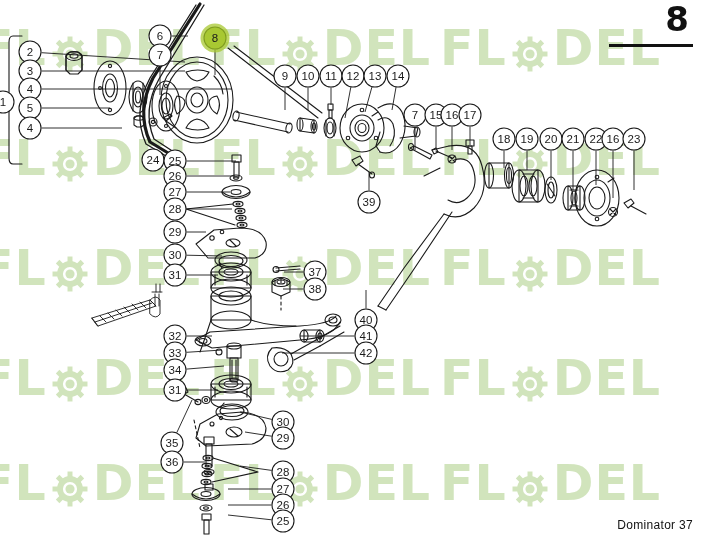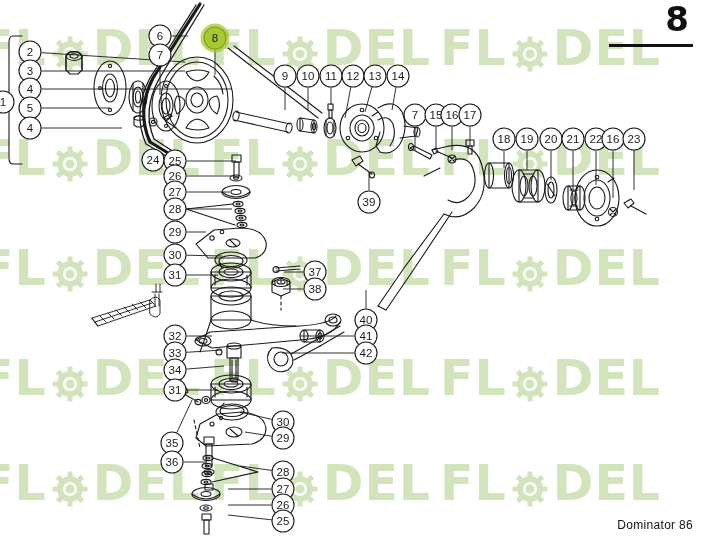--- a/index.html
+++ b/index.html
@@ -801,15 +801,15 @@
         <g style="cursor: pointer;">
           <circle cx="283" cy="521" r="11" fill="#ffffff" stroke="#1a1a1a" stroke-width="1.1"></circle>
           <text x="283" y="525.2" text-anchor="middle" font-family="&quot;Liberation Sans&quot;, sans-serif" font-size="11.5" fill="#1a1a1a">25</text>
         </g>
       </g>
   </svg>
 
   <div id="page-no">8</div>
   <div id="page-rule"></div>
 
-  <div id="caption">Dominator 86</div>
+  <div id="caption">Dominator 37</div>
 
 </div>
 
 </body></html>

